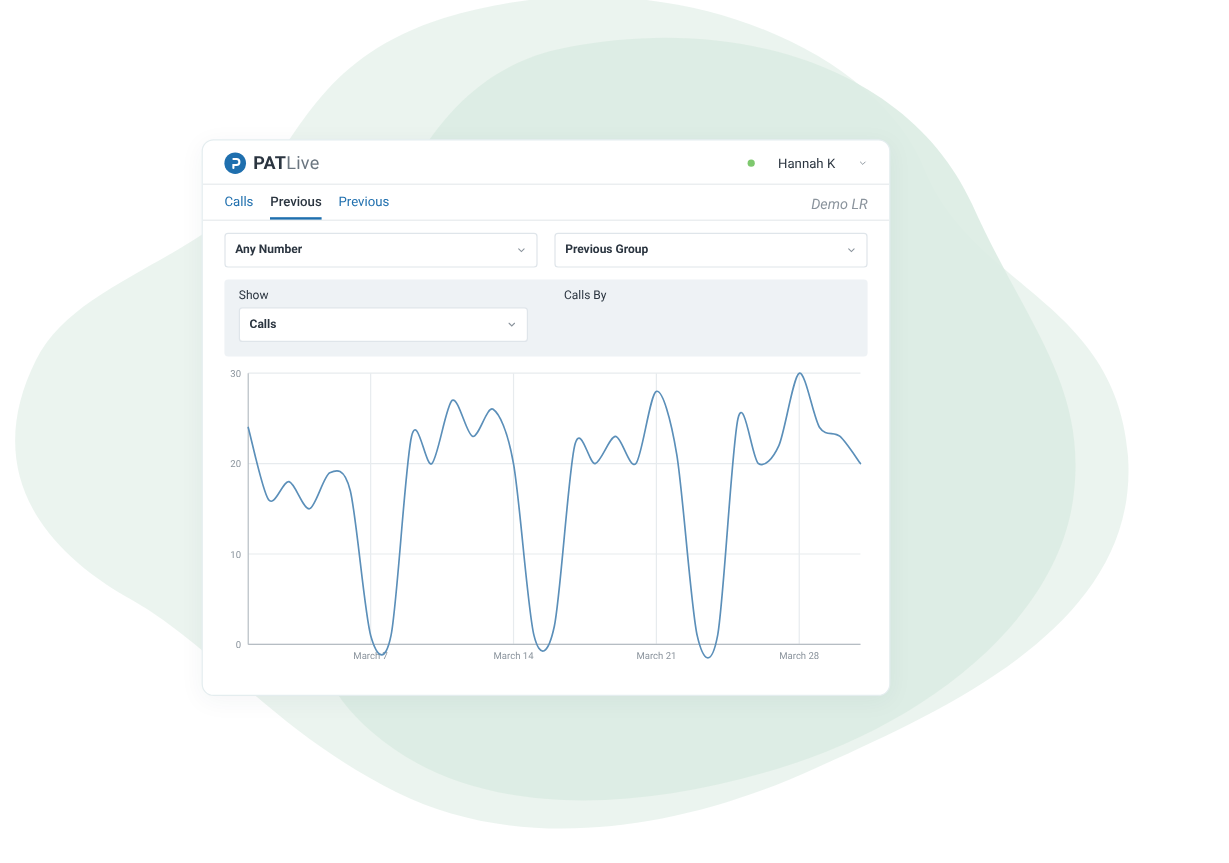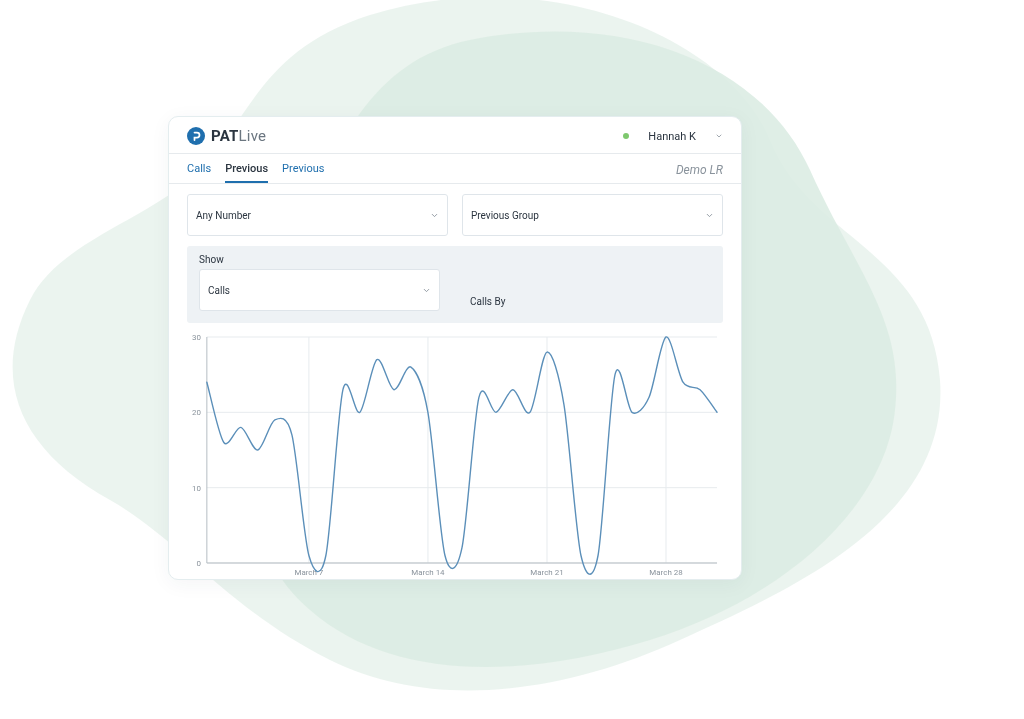--- a/index.html
+++ b/index.html
@@ -106,39 +106,40 @@
     font-style: italic;
   }
 
   
   .filters-row {
     display: flex; gap: 14px;
     padding: 10px 18px 0 18px;
   }
   .select-like {
     flex: 1 1 0;
-    height: 42px;
+    height: 29px;
     border: 1px solid var(--select-border);
     border-radius: 3px;
     background: #fff;
     display: flex; align-items: center; justify-content: space-between;
     padding: 0 8px;
     font-size: 10px;
     color: var(--text);
     cursor: pointer;
+    font-weight: bold;
   }
   .select-like svg { width: 9px; height: 9px; }
 
   
   .panel {
     margin: 10px 18px 0 18px;
     background: var(--panel-bg);
     border-radius: 3px;
     padding: 8px 12px 12px 12px;
-    display: flex; gap: 30px; align-items: flex-end;
+    display: flex; gap: 30px;
   }
   .panel-col { flex: 1 1 0; }
   .panel-col .label { font-size: 10px; color: var(--text); margin-bottom: 4px; }
   .panel-col .select-like { width: 100%; }
 
   
   .chart-wrap {
     margin: 8px 18px 12px 18px;
     height: 252px;
   }

